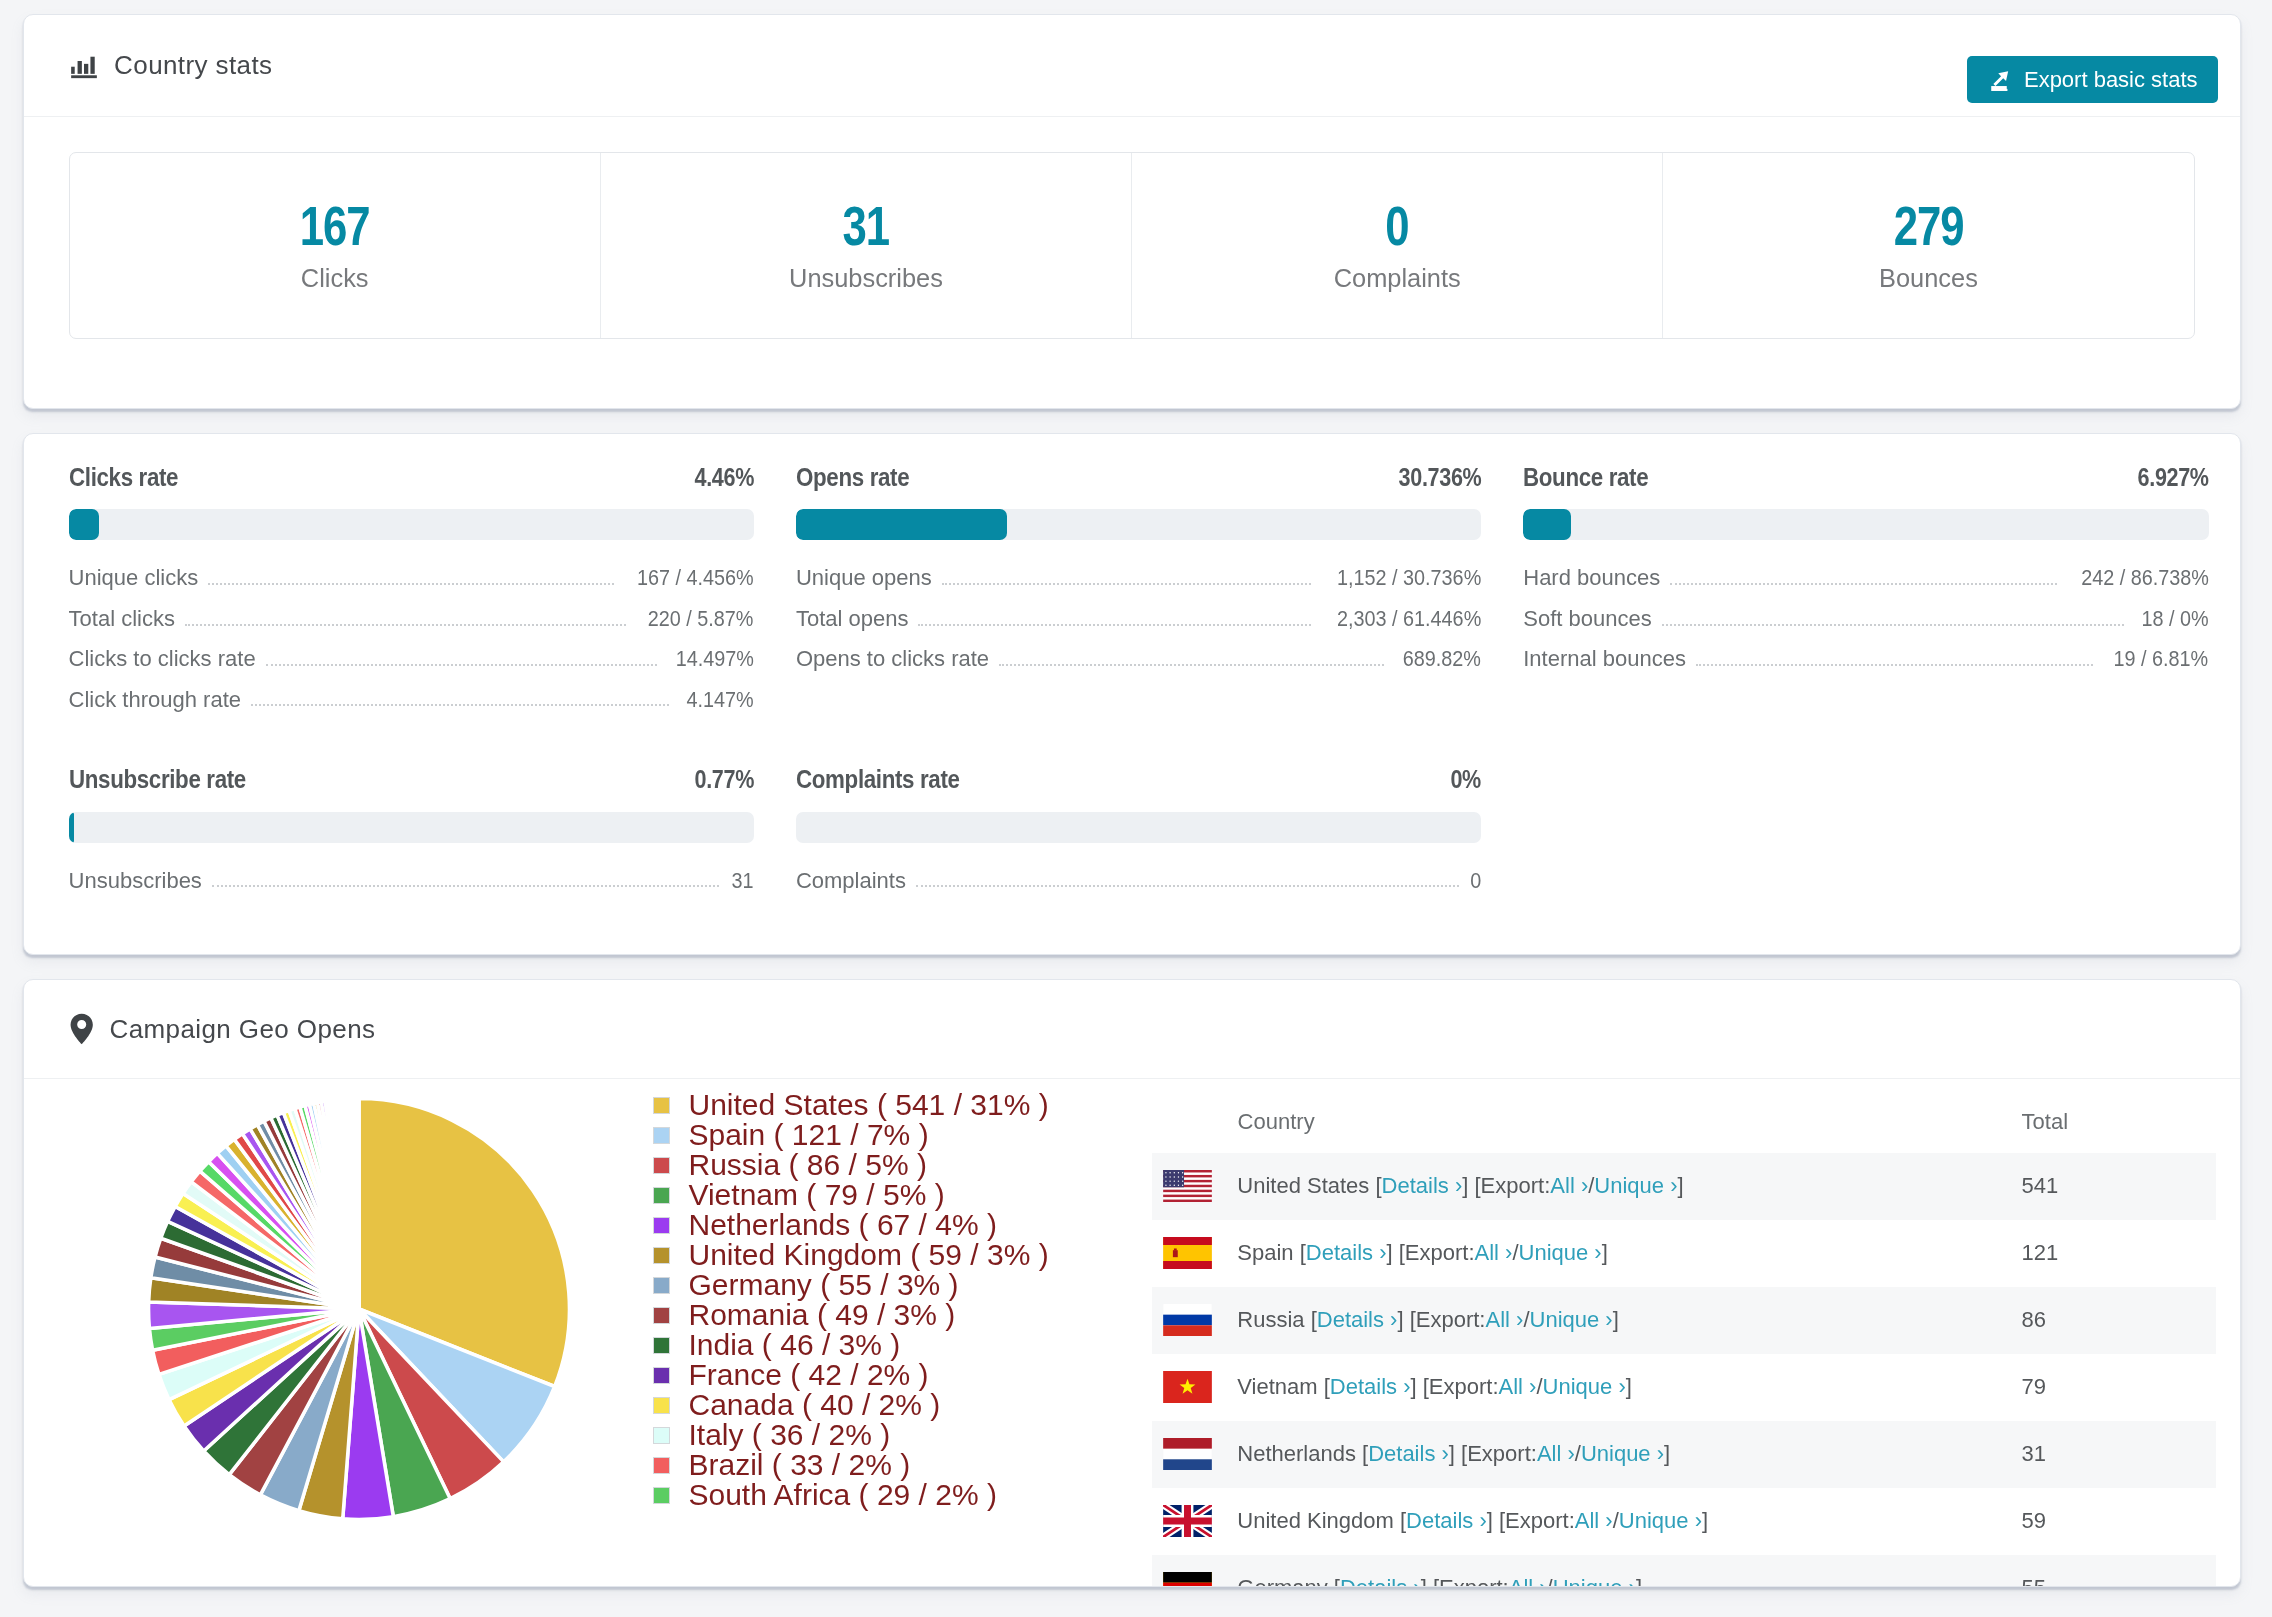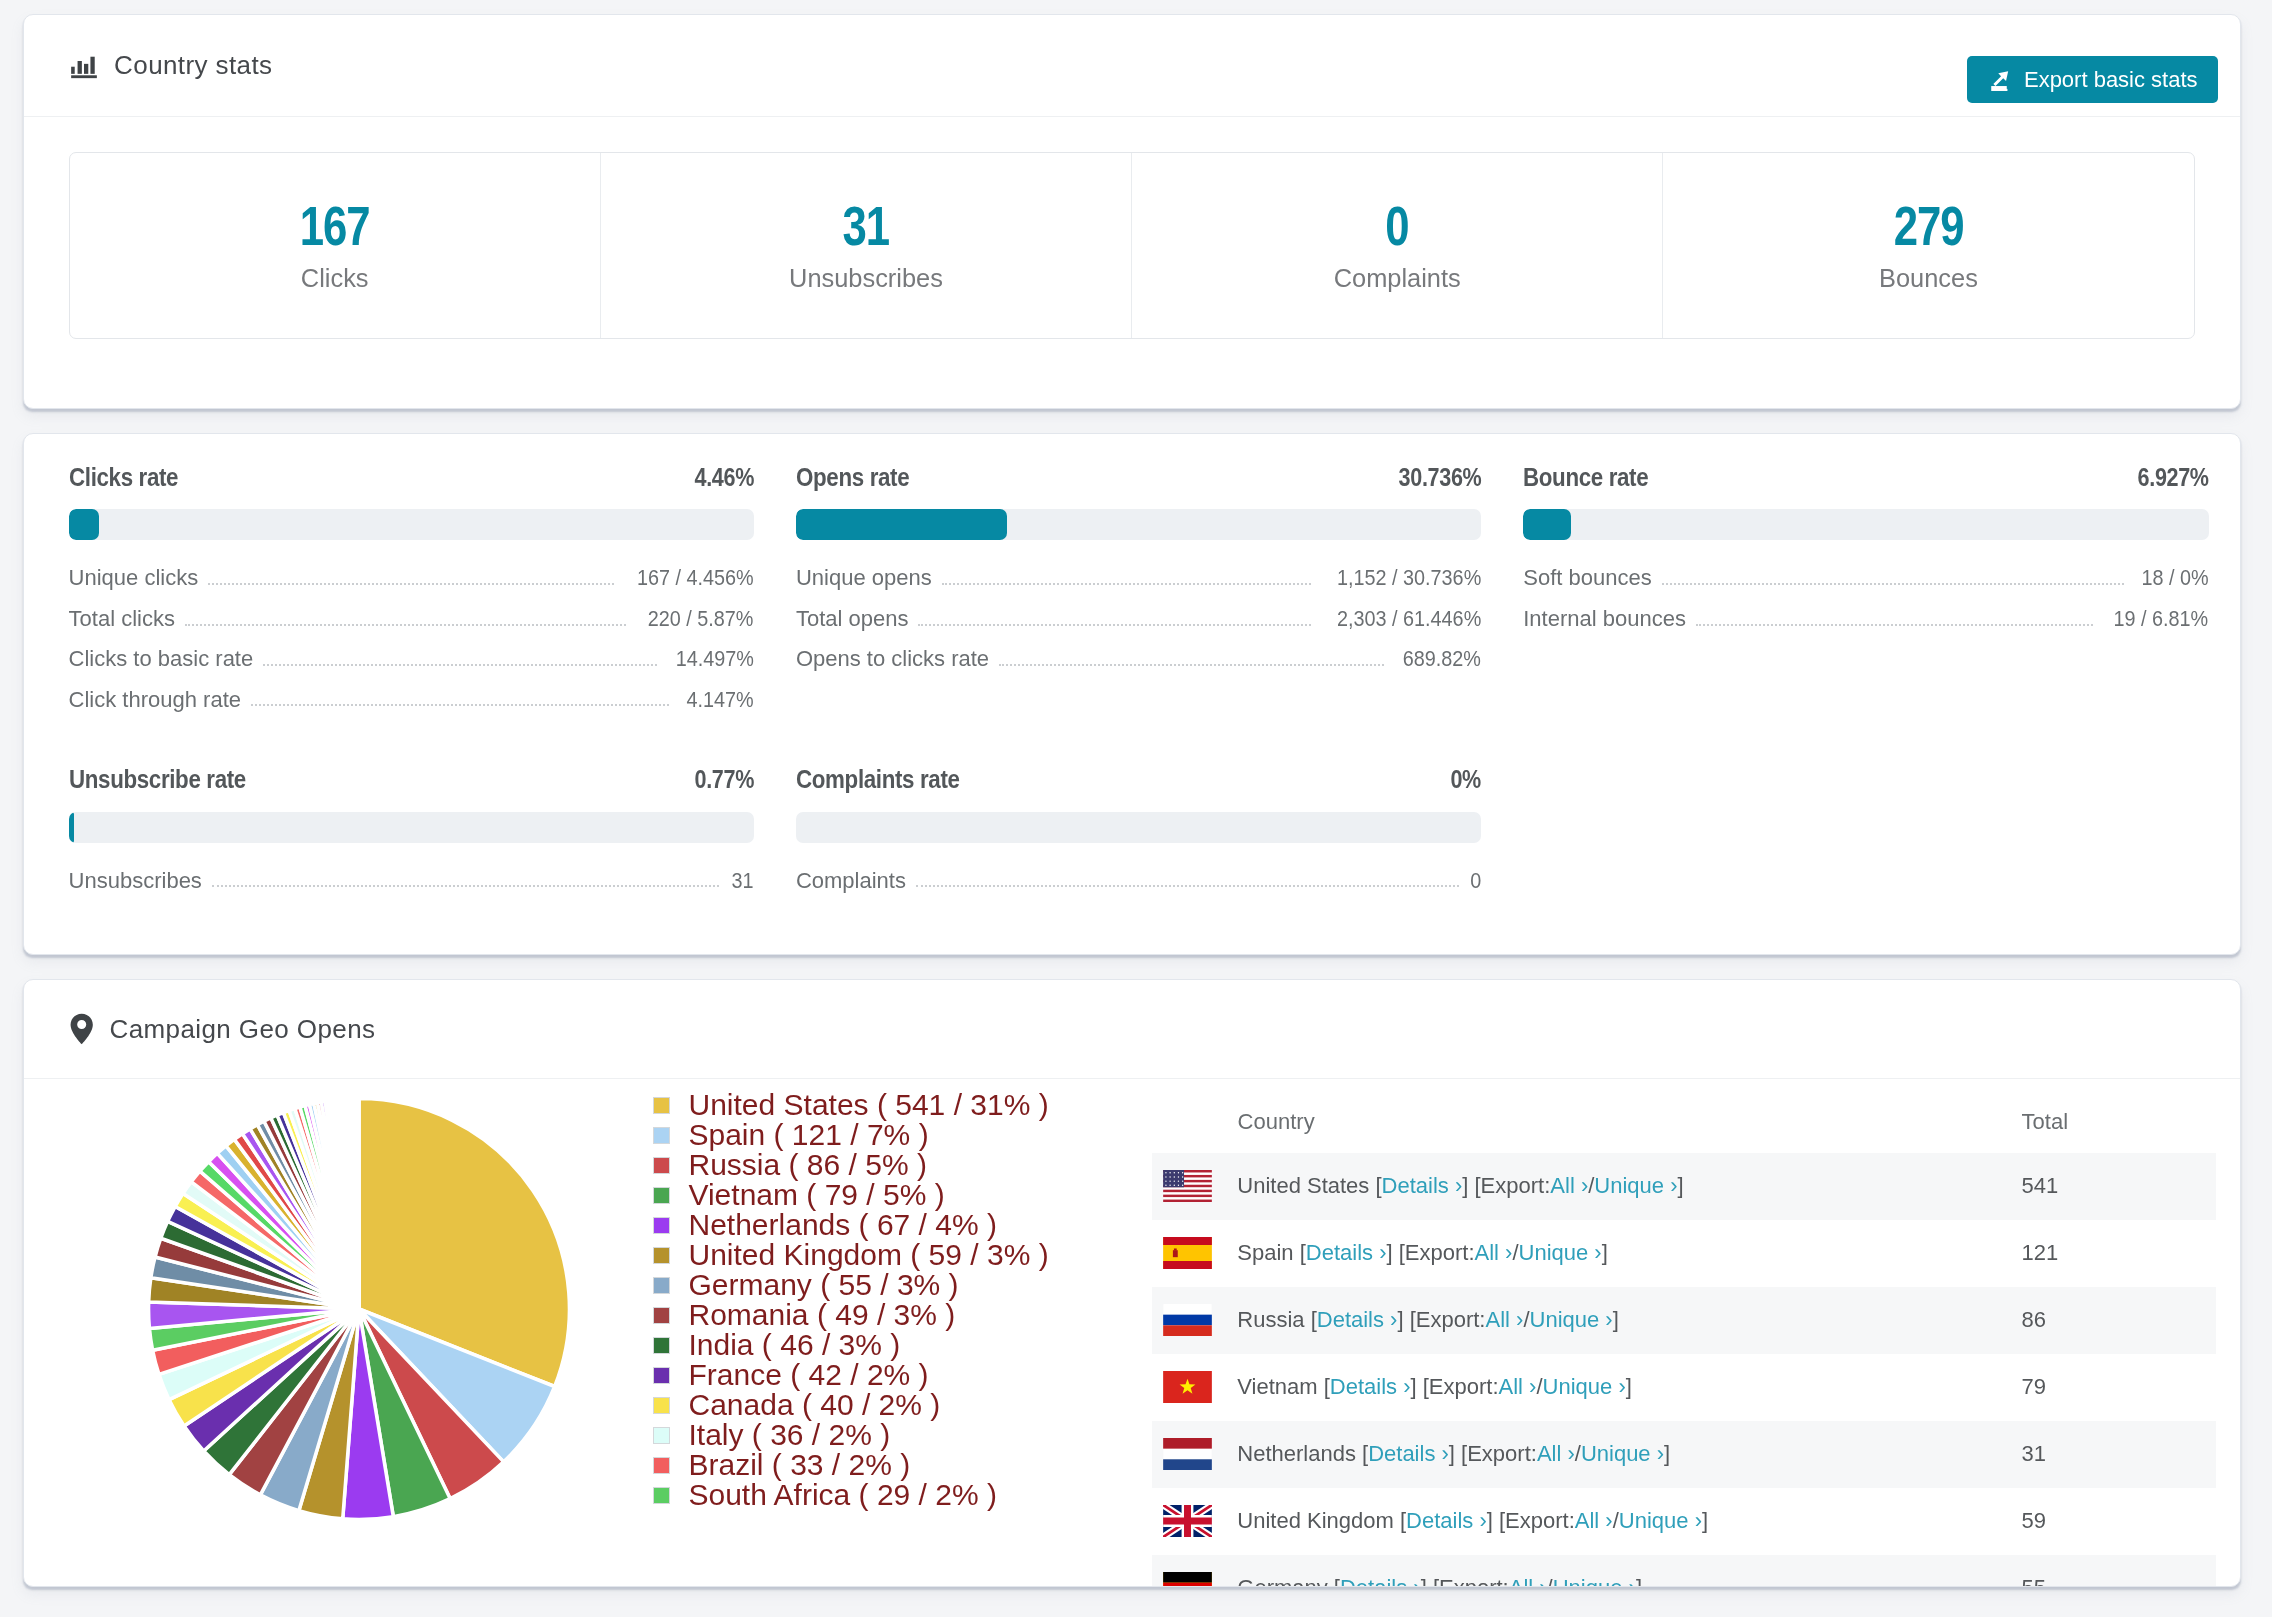--- a/index.html
+++ b/index.html
@@ -159,21 +159,21 @@
             <span class="rate-row-label">Unique clicks</span>
             <span class="leader"></span>
             <span class="rate-row-value">167 / 4.456%</span>
           </div>
         <div class="rate-row">
             <span class="rate-row-label">Total clicks</span>
             <span class="leader"></span>
             <span class="rate-row-value">220 / 5.87%</span>
           </div>
         <div class="rate-row">
-            <span class="rate-row-label">Clicks to basic rate</span>
+            <span class="rate-row-label">Clicks to clicks rate</span>
             <span class="leader"></span>
             <span class="rate-row-value">14.497%</span>
           </div>
         <div class="rate-row">
             <span class="rate-row-label">Click through rate</span>
             <span class="leader"></span>
             <span class="rate-row-value">4.147%</span>
           </div>
       </div>
     </div>
@@ -207,20 +207,25 @@
 
     <div class="rate-section">
       <div class="rate-head">
         <span class="rate-title">Bounce rate</span>
         <span class="rate-pct">6.927%</span>
       </div>
       <div class="bar">
           <div class="bar-fill" style="width: 6.927%;"></div>
         </div>
       <div class="rate-rows">
+        <div class="rate-row">
+            <span class="rate-row-label">Hard bounces</span>
+            <span class="leader"></span>
+            <span class="rate-row-value">242 / 86.738%</span>
+          </div>
         <div class="rate-row">
             <span class="rate-row-label">Soft bounces</span>
             <span class="leader"></span>
             <span class="rate-row-value">18 / 0%</span>
           </div>
         <div class="rate-row">
             <span class="rate-row-label">Internal bounces</span>
             <span class="leader"></span>
             <span class="rate-row-value">19 / 6.81%</span>
           </div>

